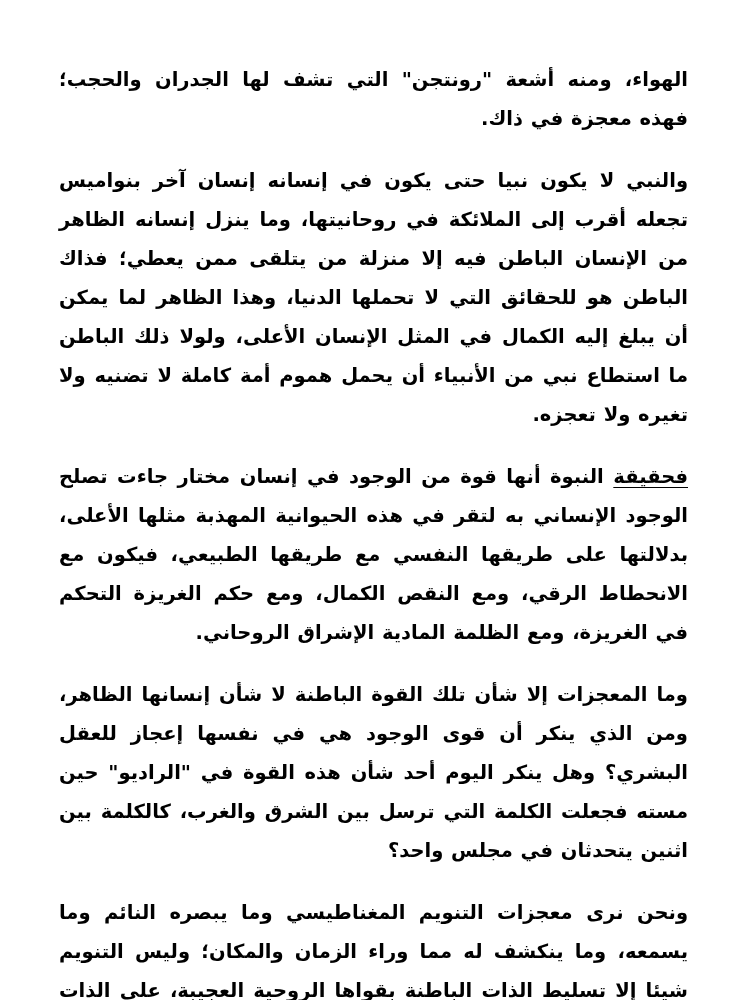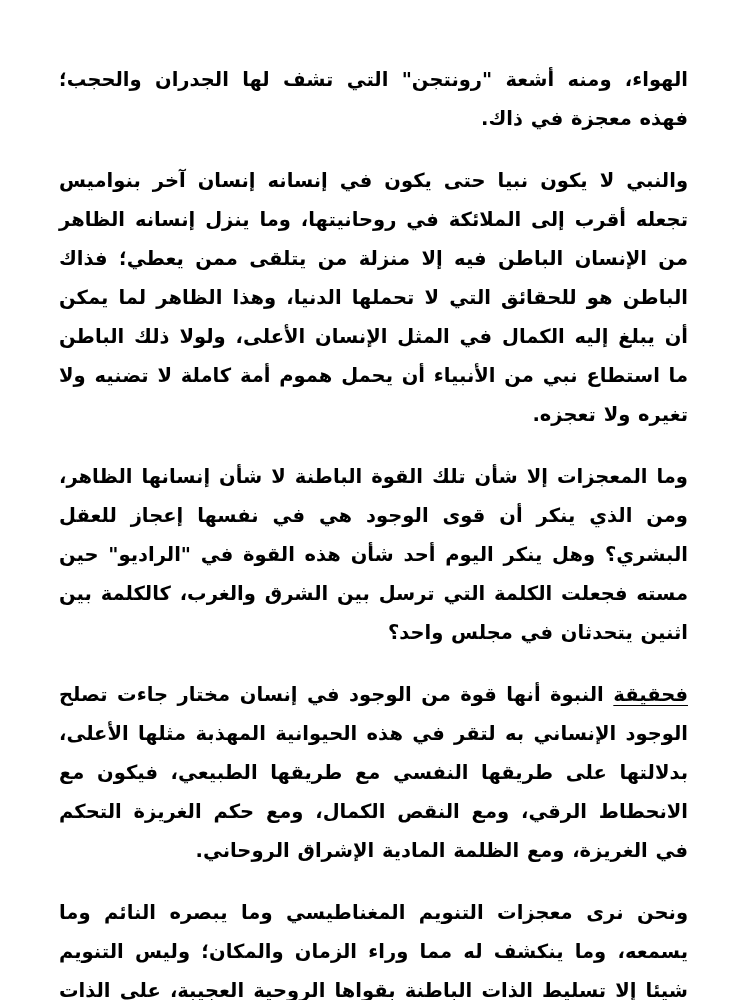--- a/index.html
+++ b/index.html
@@ -36,18 +36,18 @@
   }
 </style>
 </head>
 <body>
 
 <div class="page">
   <p class="para"><span>الهواء، ومنه أشعة "رونتجن" التي تشف لها الجدران والحجب؛ فهذه معجزة في ذاك.</span></p>
 
   <p class="para"><span>والنبي لا يكون نبيا حتى يكون في إنسانه إنسان آخر بنواميس تجعله أقرب إلى الملائكة في روحانيتها، وما ينزل إنسانه الظاهر من الإنسان الباطن فيه إلا منزلة من يتلقى ممن يعطي؛ فذاك الباطن هو للحقائق التي لا تحملها الدنيا، وهذا الظاهر لما يمكن أن يبلغ إليه الكمال في المثل الإنسان الأعلى، ولولا ذلك الباطن ما استطاع نبي من الأنبياء أن يحمل هموم أمة كاملة لا تضنيه ولا تغيره ولا تعجزه.</span></p>
 
+  <p class="para"><span class="underlined">فحقيقة</span><span> النبوة أنها قوة من الوجود في إنسان مختار جاءت تصلح الوجود الإنساني به لتقر في هذه الحيوانية المهذبة مثلها الأعلى، بدلالتها على طريقها النفسي مع طريقها الطبيعي، فيكون مع الانحطاط الرقي، ومع النقص الكمال، ومع حكم الغريزة التحكم في الغريزة، ومع الظلمة المادية الإشراق الروحاني.</span></p>
+
   <p class="para"><span>وما المعجزات إلا شأن تلك القوة الباطنة لا شأن إنسانها الظاهر، ومن الذي ينكر أن قوى الوجود هي في نفسها إعجاز للعقل البشري؟ وهل ينكر اليوم أحد شأن هذه القوة في "الراديو" حين مسته فجعلت الكلمة التي ترسل بين الشرق والغرب، كالكلمة بين اثنين يتحدثان في مجلس واحد؟</span></p>
-
-  <p class="para"><span class="underlined">فحقيقة</span><span> النبوة أنها قوة من الوجود في إنسان مختار جاءت تصلح الوجود الإنساني به لتقر في هذه الحيوانية المهذبة مثلها الأعلى، بدلالتها على طريقها النفسي مع طريقها الطبيعي، فيكون مع الانحطاط الرقي، ومع النقص الكمال، ومع حكم الغريزة التحكم في الغريزة، ومع الظلمة المادية الإشراق الروحاني.</span></p>
 
   <p class="para"><span>ونحن نرى معجزات التنويم المغناطيسي وما يبصره النائم وما يسمعه، وما ينكشف له مما وراء الزمان والمكان؛ وليس التنويم شيئا إلا تسليط الذات الباطنة بقواها الروحية العجيبة، على الذات الظاهرة المقيدة بحواسها المحدودة، فتطغى عليها،</span></p>
 </div>
 
 </body></html>

